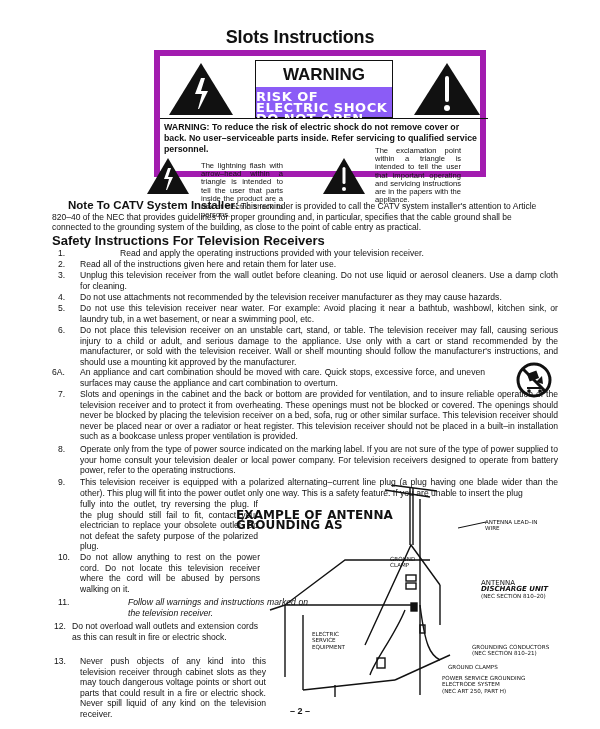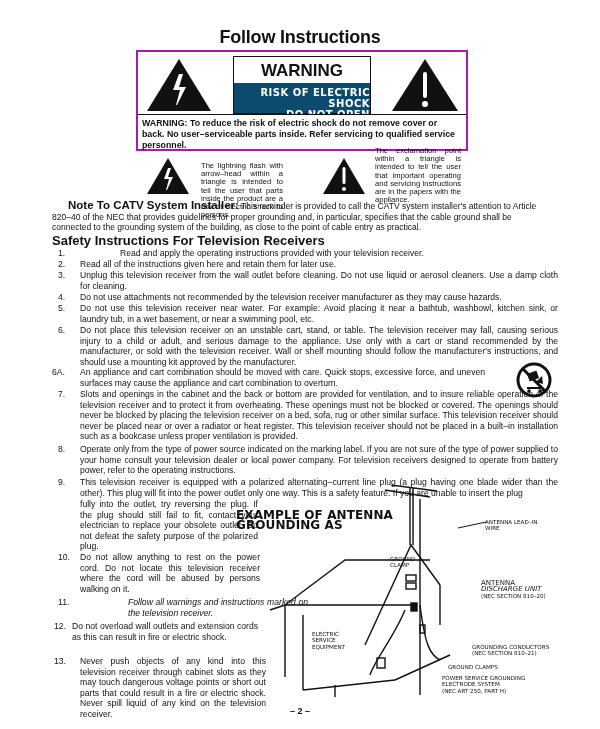--- a/index.html
+++ b/index.html
@@ -1,42 +1,42 @@
 <!DOCTYPE html>
 <html><head>
 <meta charset="utf-8">
 <style>
   html, body { margin:0; padding:0; background:#fff; }
   body { width:600px; height:729px; position:relative; overflow:hidden;
          font-family:"Liberation Sans", sans-serif; color:#111; }
   .abs { position:absolute; }
   .title { left:0; width:600px; top:27px; text-align:center; font-size:18px; font-weight:bold; letter-spacing:-0.2px; }
-  .warnbox { left:136px; top:50px; width:332px; height:101px; border:2px solid #a21caf; box-sizing:border-box; }
+  .warnbox { left:154px; top:50px; width:332px; height:127px; border:6px solid #a21caf; box-sizing:border-box; }
   .warnbox .tri-l { left:8px; top:6px; }
   .warnbox .tri-r { left:253px; top:6px; }
   .wlabel { left:95px; top:4px; width:138px; height:58px; border:1.5px solid #111; box-sizing:border-box; }
   .wlabel .top { height:26px; text-align:center; font-weight:bold; font-size:17px; line-height:27px; background:#fff; }
-  .wlabel .bot { height:30px; background:#0c4a6e; color:#fff; text-align:right; font-weight:bold; font-size:10px; line-height:11px; padding-top:4px; box-sizing:border-box; letter-spacing:0.5px; font-family:"DejaVu Sans", sans-serif; }
+  .wlabel .bot { height:30px; background:#8b5cf6; color:#fff; text-align:left; font-weight:bold; font-size:13px; line-height:11px; padding-top:4px; box-sizing:border-box; letter-spacing:0.5px; font-family:"DejaVu Sans", sans-serif; }
   .warntext { left:4px; top:66px; width:320px; font-size:8.8px; font-weight:bold; line-height:11px; }
   .hr-in { left:0; top:62px; width:328px; height:0; border-top:1.5px solid #111; }
   .sym-text { font-size:7.6px; line-height:8.2px; text-align:justify; width:82px; }
   .note { left:52px; top:200px; width:500px; font-size:8.5px; line-height:10.5px; }
   .note b.big { font-size:11.5px;padding-left:16px; }
   .h2 { left:52px; top:233px; font-size:13px; font-weight:bold; }
   .item { position:absolute; font-size:8.6px; line-height:10.6px; }
   .item .num { position:absolute; left:0; top:0; width:18px; }
   .item .txt { position:absolute; left:22px; text-align:justify; }
   .diag-title { left:236px; top:510px; width:195px; font-size:12px; font-weight:bold; line-height:10px; font-family:"DejaVu Sans", sans-serif; letter-spacing:0.1px; }
   .lbl { position:absolute; font-size:5.6px; line-height:6.4px; font-family:"DejaVu Sans", sans-serif; }
   .pagenum { left:0; width:600px; top:706px; text-align:center; font-size:9px; font-weight:bold; }
 </style>
 </head>
 <body>
 
-<div class="abs title">Follow Instructions</div>
+<div class="abs title">Slots Instructions</div>
 
 <div class="abs warnbox">
   <svg class="abs tri-l" width="66" height="54" viewBox="0 0 66 54">
     <polygon points="33,1 65,53 1,53" fill="#111"></polygon>
     <polygon points="33,16 27,32 34,32 30,47 31,47 40,29 33,29 37,16" fill="#fff"></polygon>
   </svg>
   <div class="abs wlabel">
     <div class="top">WARNING</div>
     <div class="bot">
       <div>RISK OF ELECTRIC SHOCK</div>
@@ -189,21 +189,21 @@
     <line x1="0" y1="8" x2="28" y2="2" stroke="#111" stroke-width="1"></line>
   </svg>
 
 <div class="lbl" style="left:390px;top:556px;">
   <div>GROUND</div>
   <div>CLAMP</div>
 </div>
 
 <div class="lbl" style="left:481px;top:580px;">
   <div style="font-size:7px;">ANTENNA</div>
-  <div style="font-size:7px;font-weight:normal;font-style:italic;">DISCHARGE UNIT</div>
+  <div style="font-size:7px;font-weight:bold;font-style:italic;text-align:right;">DISCHARGE UNIT</div>
   <div>(NEC SECTION 810–20)</div>
 </div>
 
 <div class="lbl" style="left:312px;top:631px;">
   <div>ELECTRIC</div>
   <div>SERVICE</div>
   <div>EQUIPMENT</div>
 </div>
 
 <div class="lbl" style="left:472px;top:644px;">

